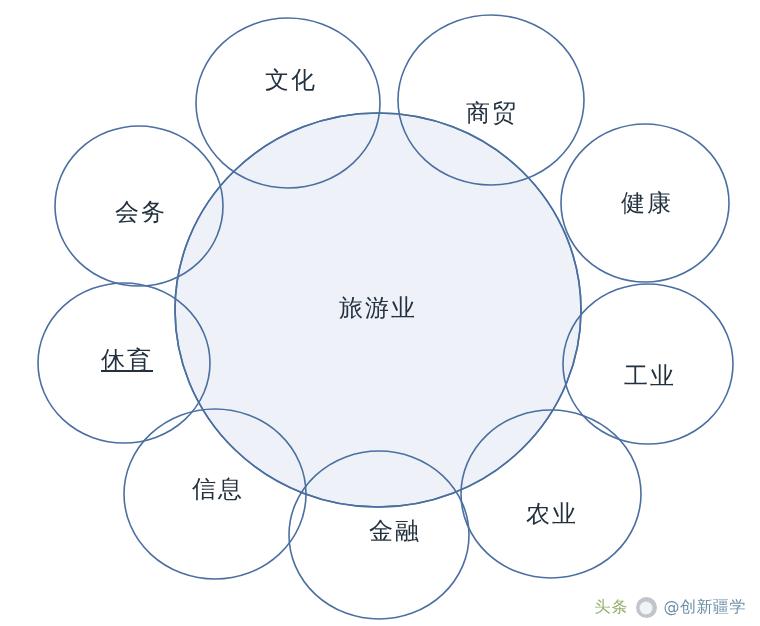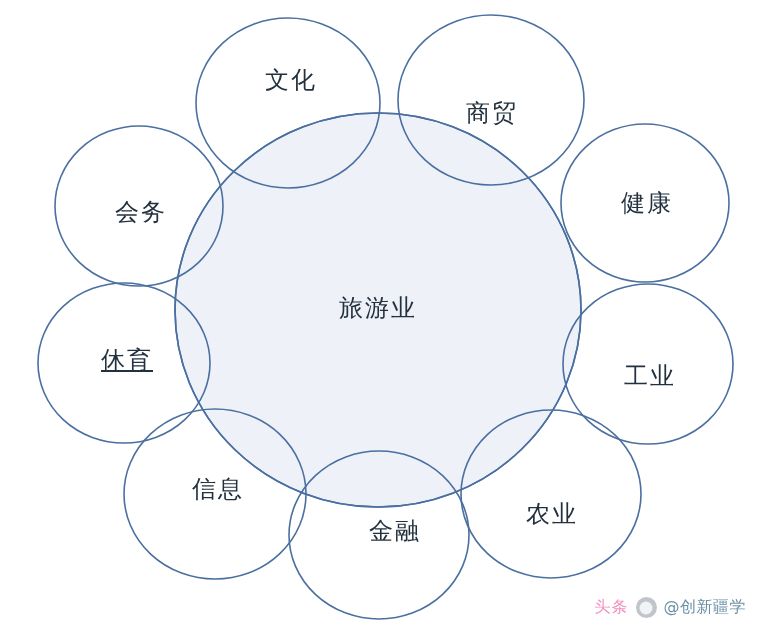--- a/index.html
+++ b/index.html
@@ -41,21 +41,21 @@
     right: 14px;
     bottom: 8px;
     display: flex;
     align-items: center;
     gap: 7px;
     opacity: 0.62;
   }
   #watermark .wm-brand {
     font-family: "DejaVu Sans", "Liberation Sans", sans-serif;
     font-size: 16px;
-    color: #ec4899;
+    color: #4d7c0f;
     letter-spacing: 1px;
   }
   #watermark .wm-avatar {
     width: 21px;
     height: 21px;
     border-radius: 50%;
     background: #9aa3ad;
     display: inline-block;
     position: relative;
   }

